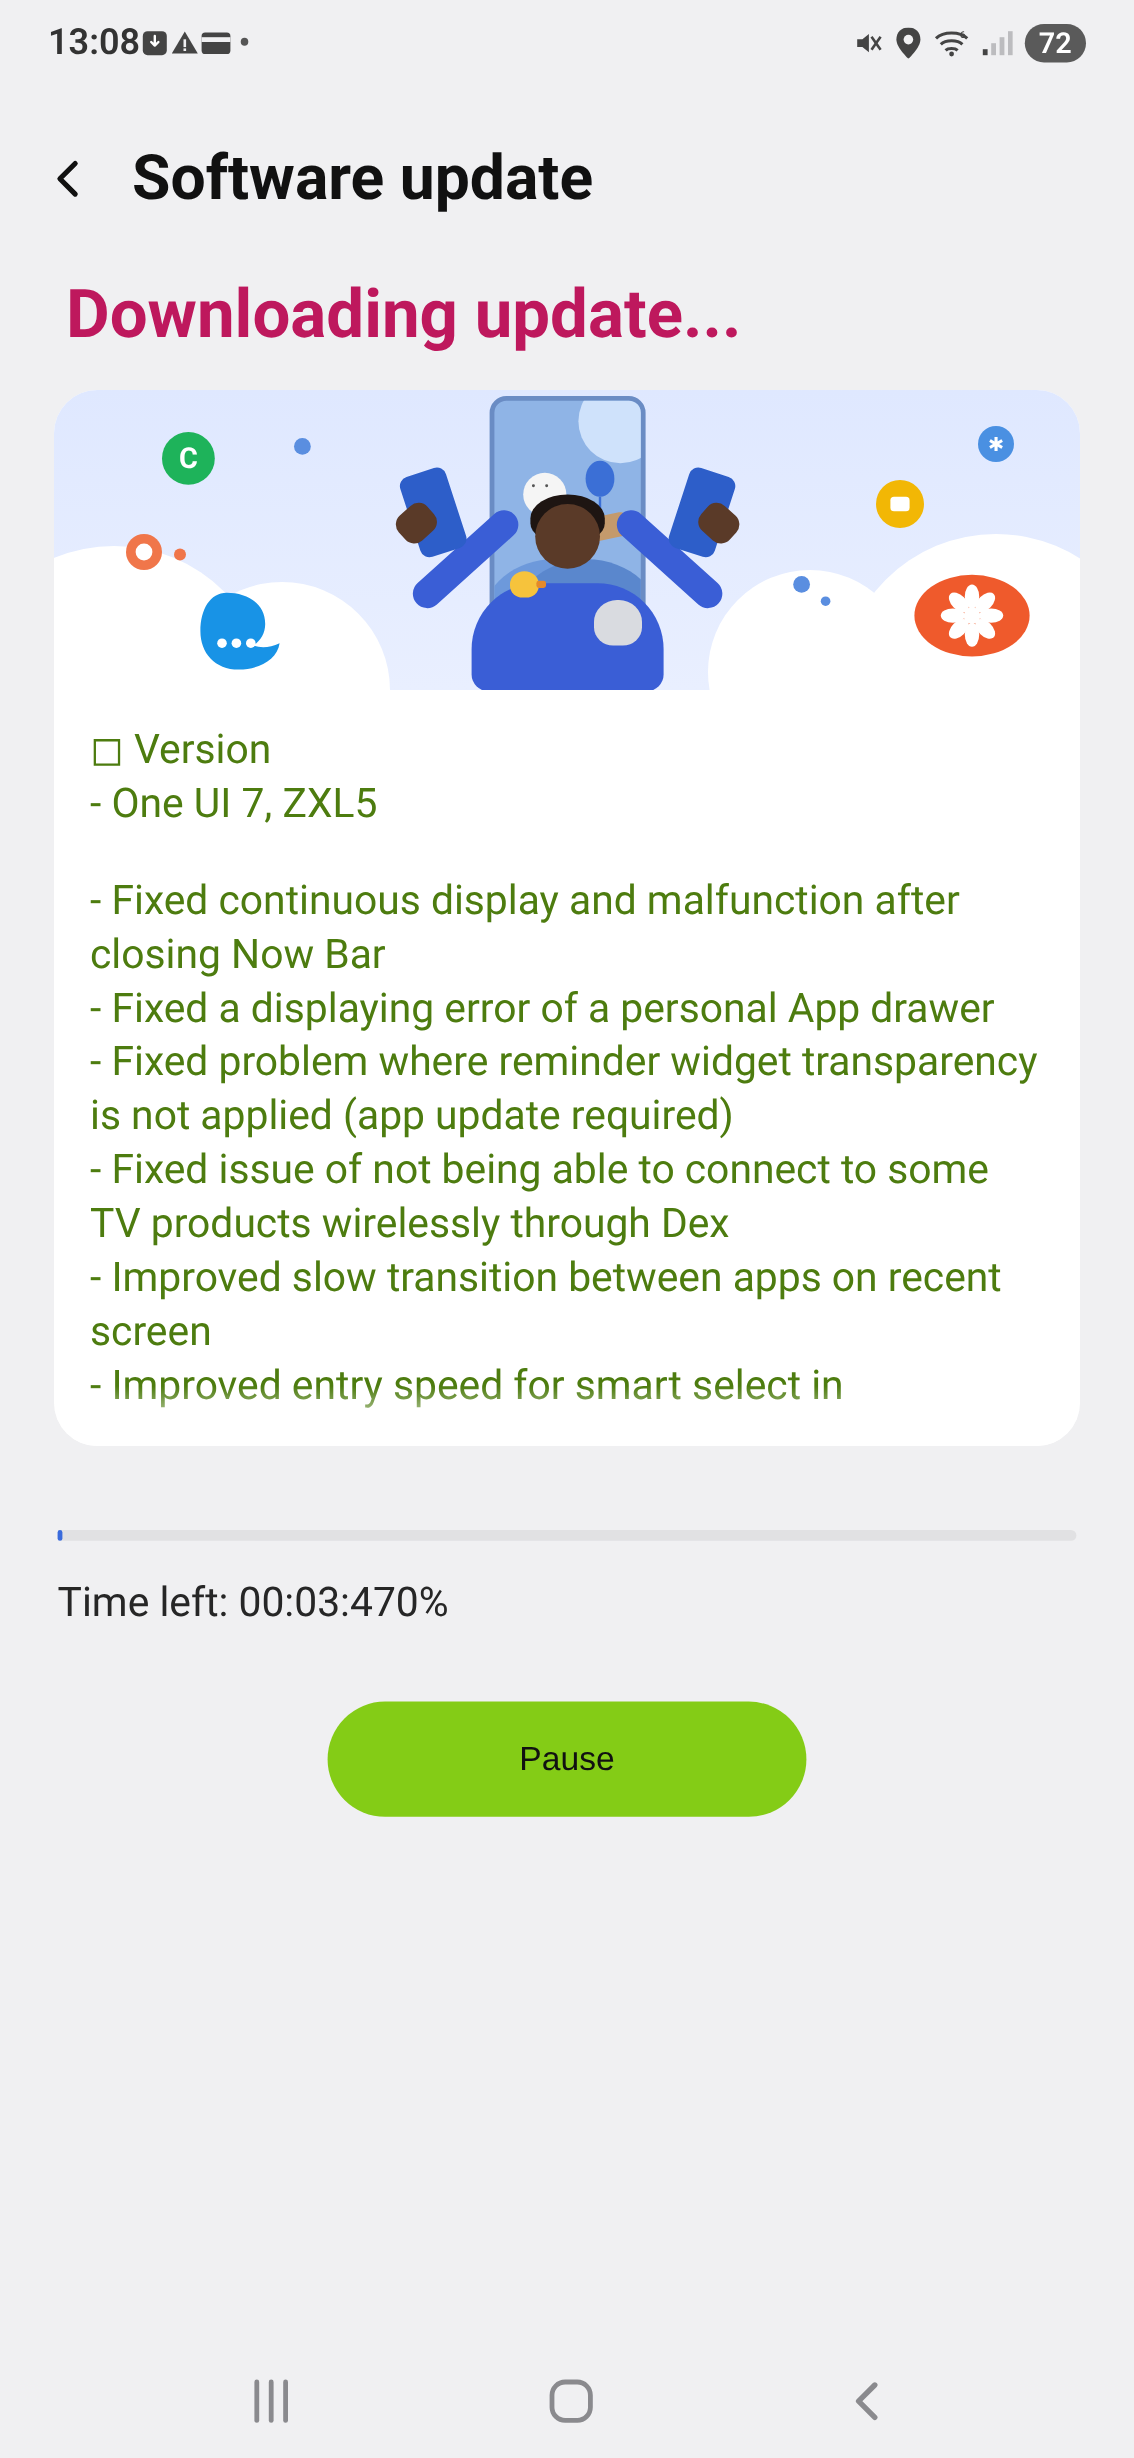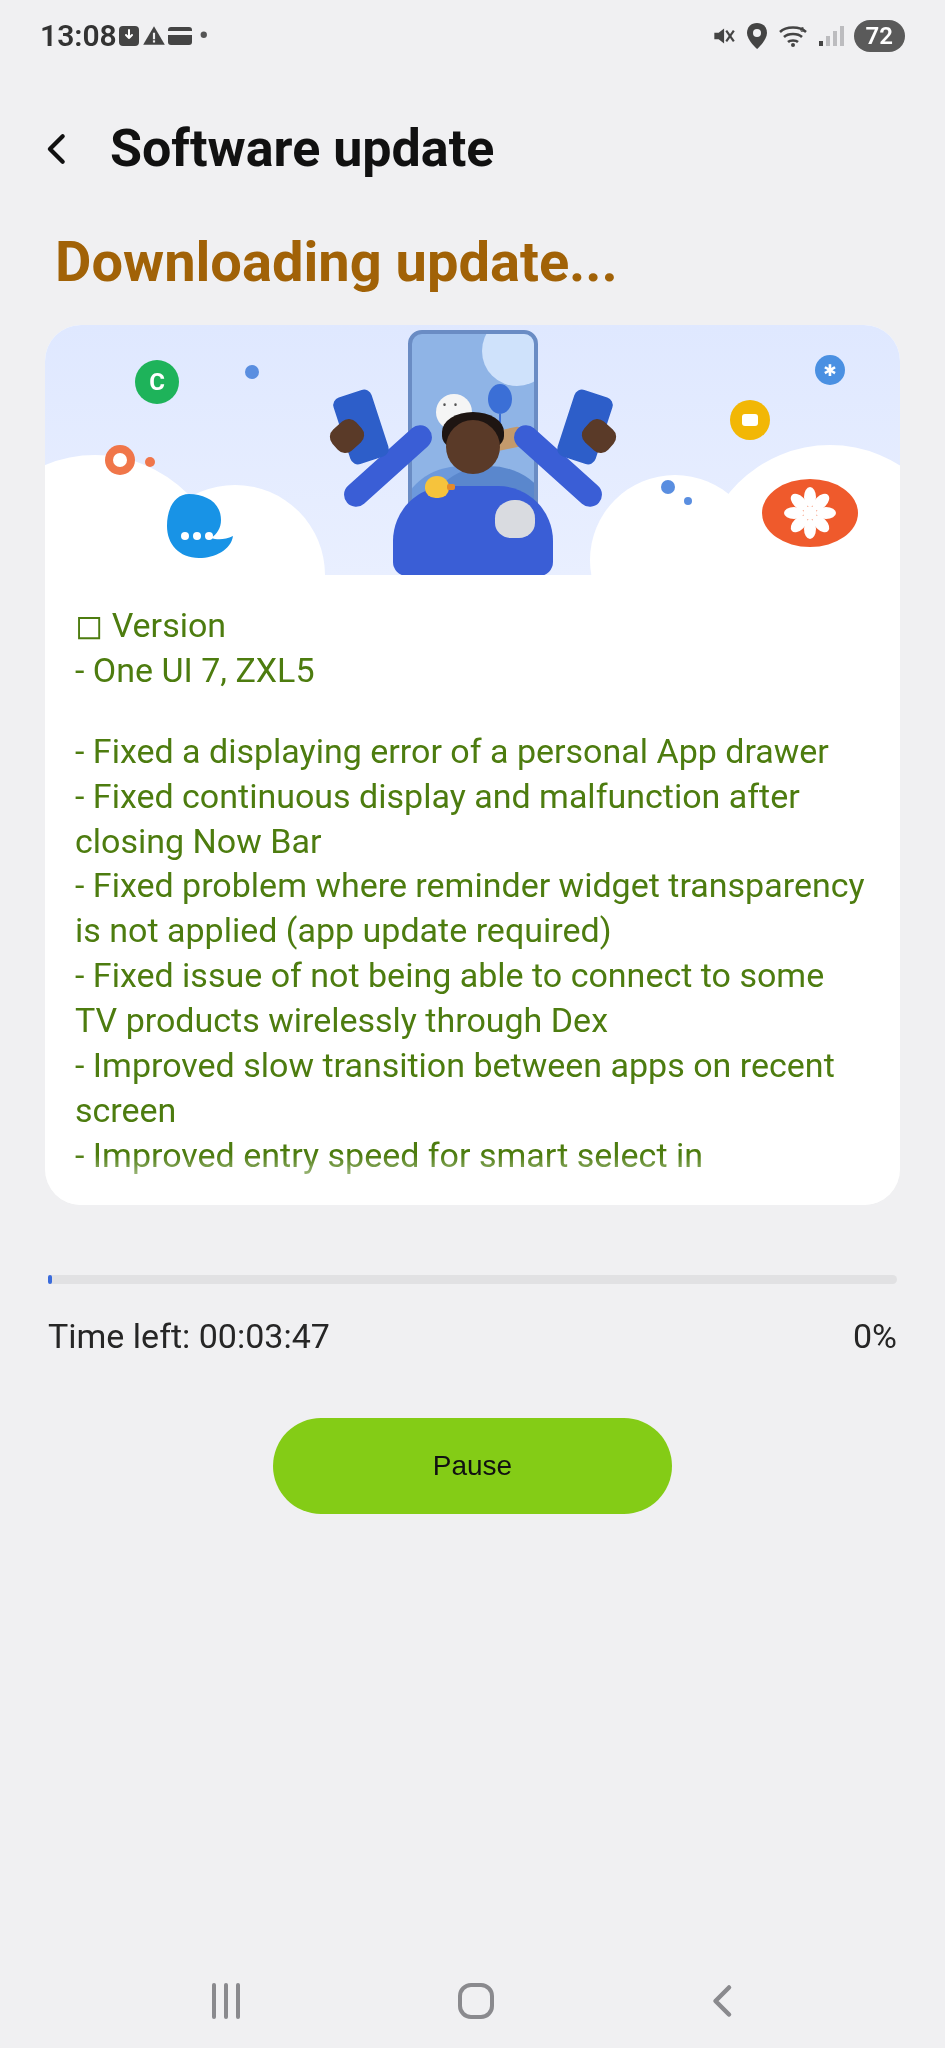--- a/index.html
+++ b/index.html
@@ -47,21 +47,21 @@
   .header-title {
     font-size: 52px;
     font-weight: 700;
     color: #111;
   }
 
   
   .subtitle {
     font-size: 56px;
     font-weight: 700;
-    color: #a16207;
+    color: #be185d;
     padding: 40px 55px 20px 55px;
   }
 
   
   .card {
     margin: 10px 45px 0 45px;
     background: #fff;
     border-radius: 36px;
     overflow: hidden;
     height: 880px;
@@ -139,21 +139,21 @@
     background: linear-gradient(180deg, rgba(255,255,255,0) 0%, #fff 90%);
   }
 
   
   .progress-wrap { margin: 70px 48px 0 48px; }
   .progress-track {
     width: 100%; height: 9px; background: #e1e1e3; border-radius: 5px; position: relative;
   }
   .progress-fill { position:absolute; left:0; top:0; height:100%; width:0.5%; background:#3a6bdc; border-radius:5px; }
   .progress-row {
-    display:flex; justify-content:space-between; align-items:center;
+    display:flex; justify-content:flex-start; align-items:center;
     margin-top: 32px; font-size: 34px; color:#262626;
   }
 
   
   .pause-wrap { display:flex; justify-content:center; margin-top: 62px; }
   .pause-btn {
     background:#84cc16; color:#111; border:none; border-radius: 60px;
     font-size: 28px; font-weight:400; padding: 32px 160px;
     cursor:pointer;
   }
@@ -305,22 +305,22 @@
       </div>
     </div>
   </div>
 
   <div class="changelog">
     <div class="block">
       <div class="heading">Version</div>
       <div class="line">One UI 7, ZXL5</div>
     </div>
     <div class="block">
+      <div class="line">Fixed continuous display and malfunction after closing Now Bar</div>
       <div class="line">Fixed a displaying error of a personal App drawer</div>
-      <div class="line">Fixed continuous display and malfunction after closing Now Bar</div>
       <div class="line">Fixed problem where reminder widget transparency is not applied (app update required)</div>
       <div class="line">Fixed issue of not being able to connect to some TV products wirelessly through Dex</div>
       <div class="line">Improved slow transition between apps on recent screen</div>
       <div class="line">Improved entry speed for smart select in</div>
     </div>
   </div>
   <div class="card-fade"></div>
 </div>
 
 <div class="progress-wrap">

